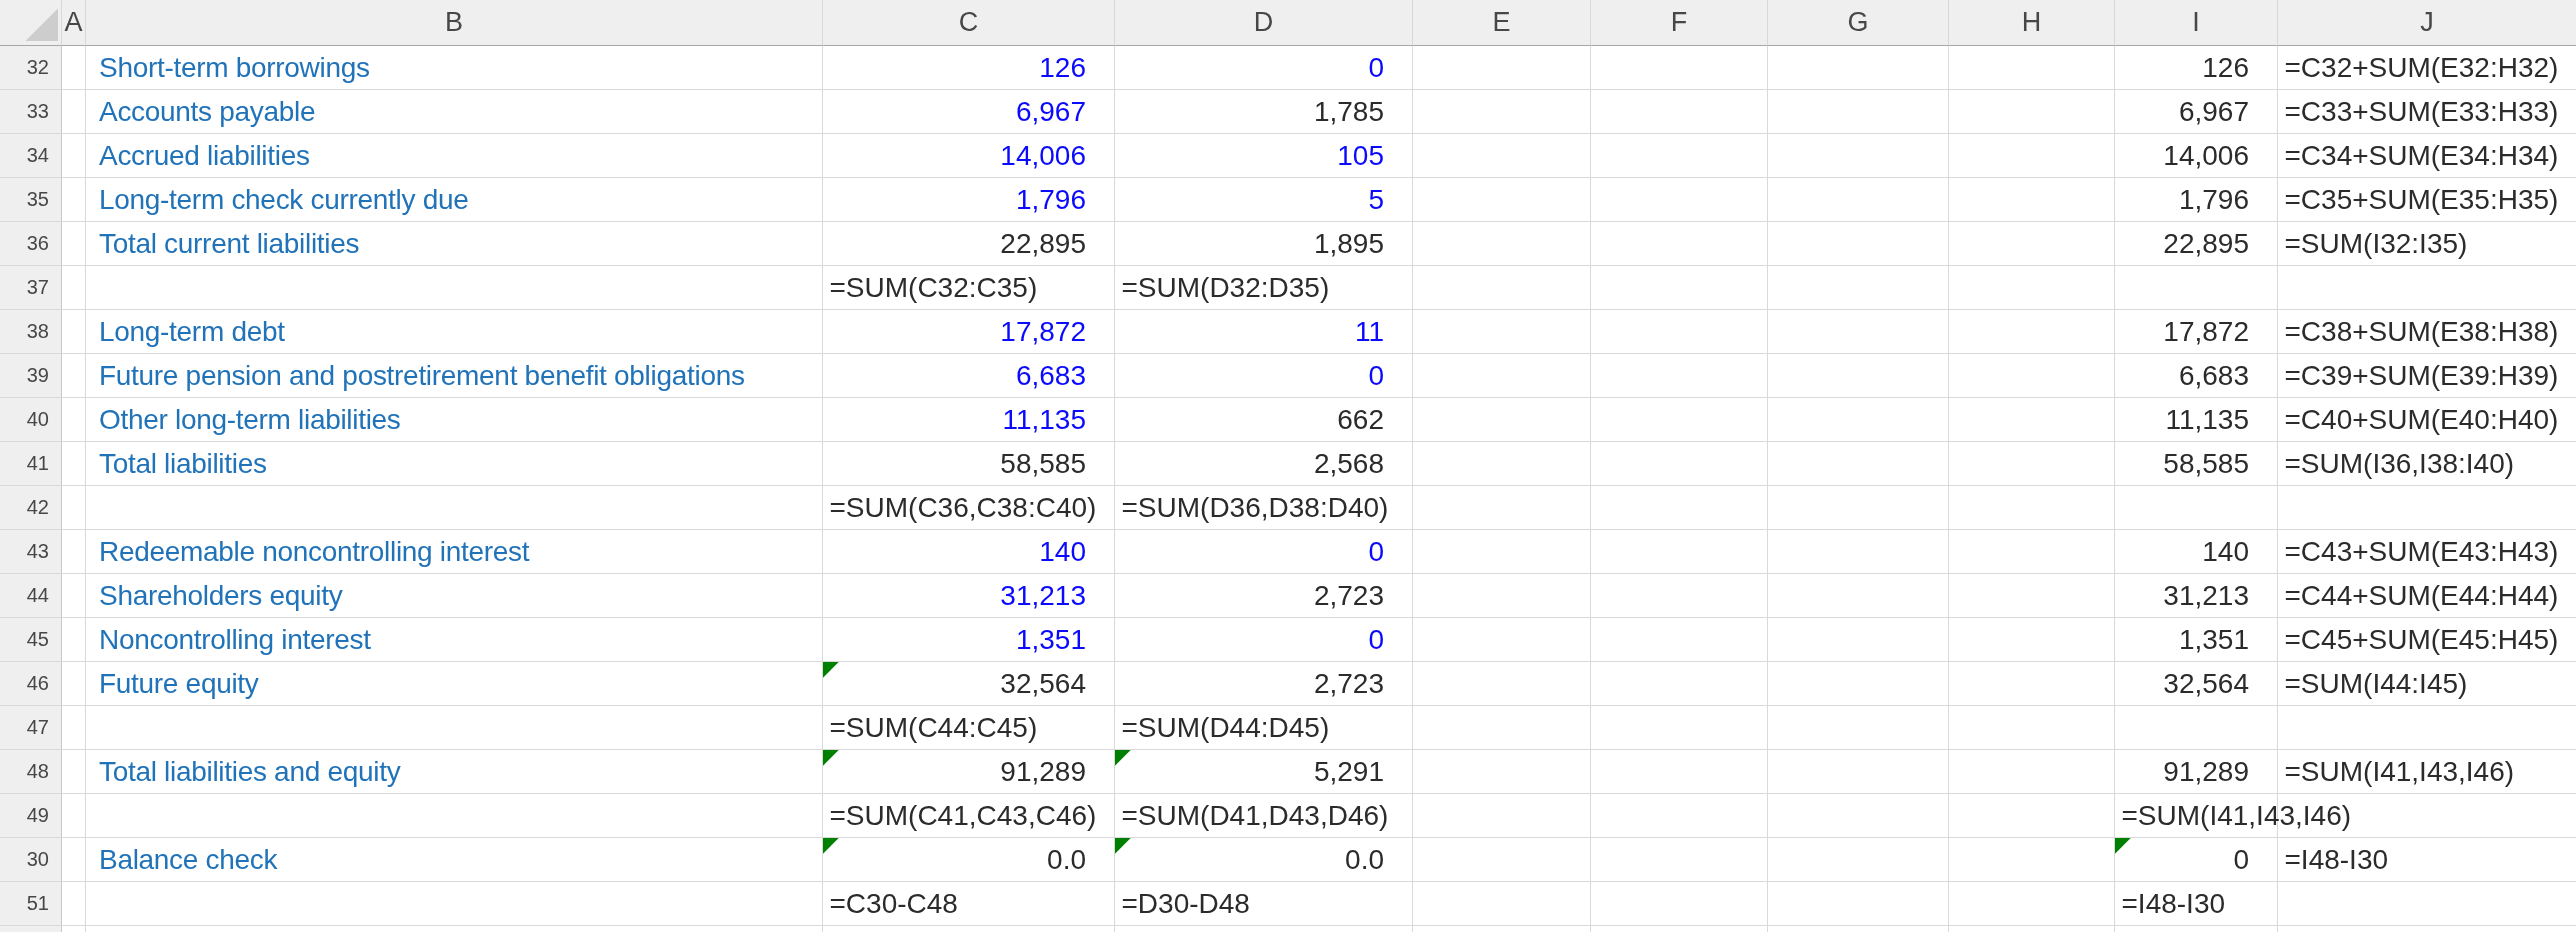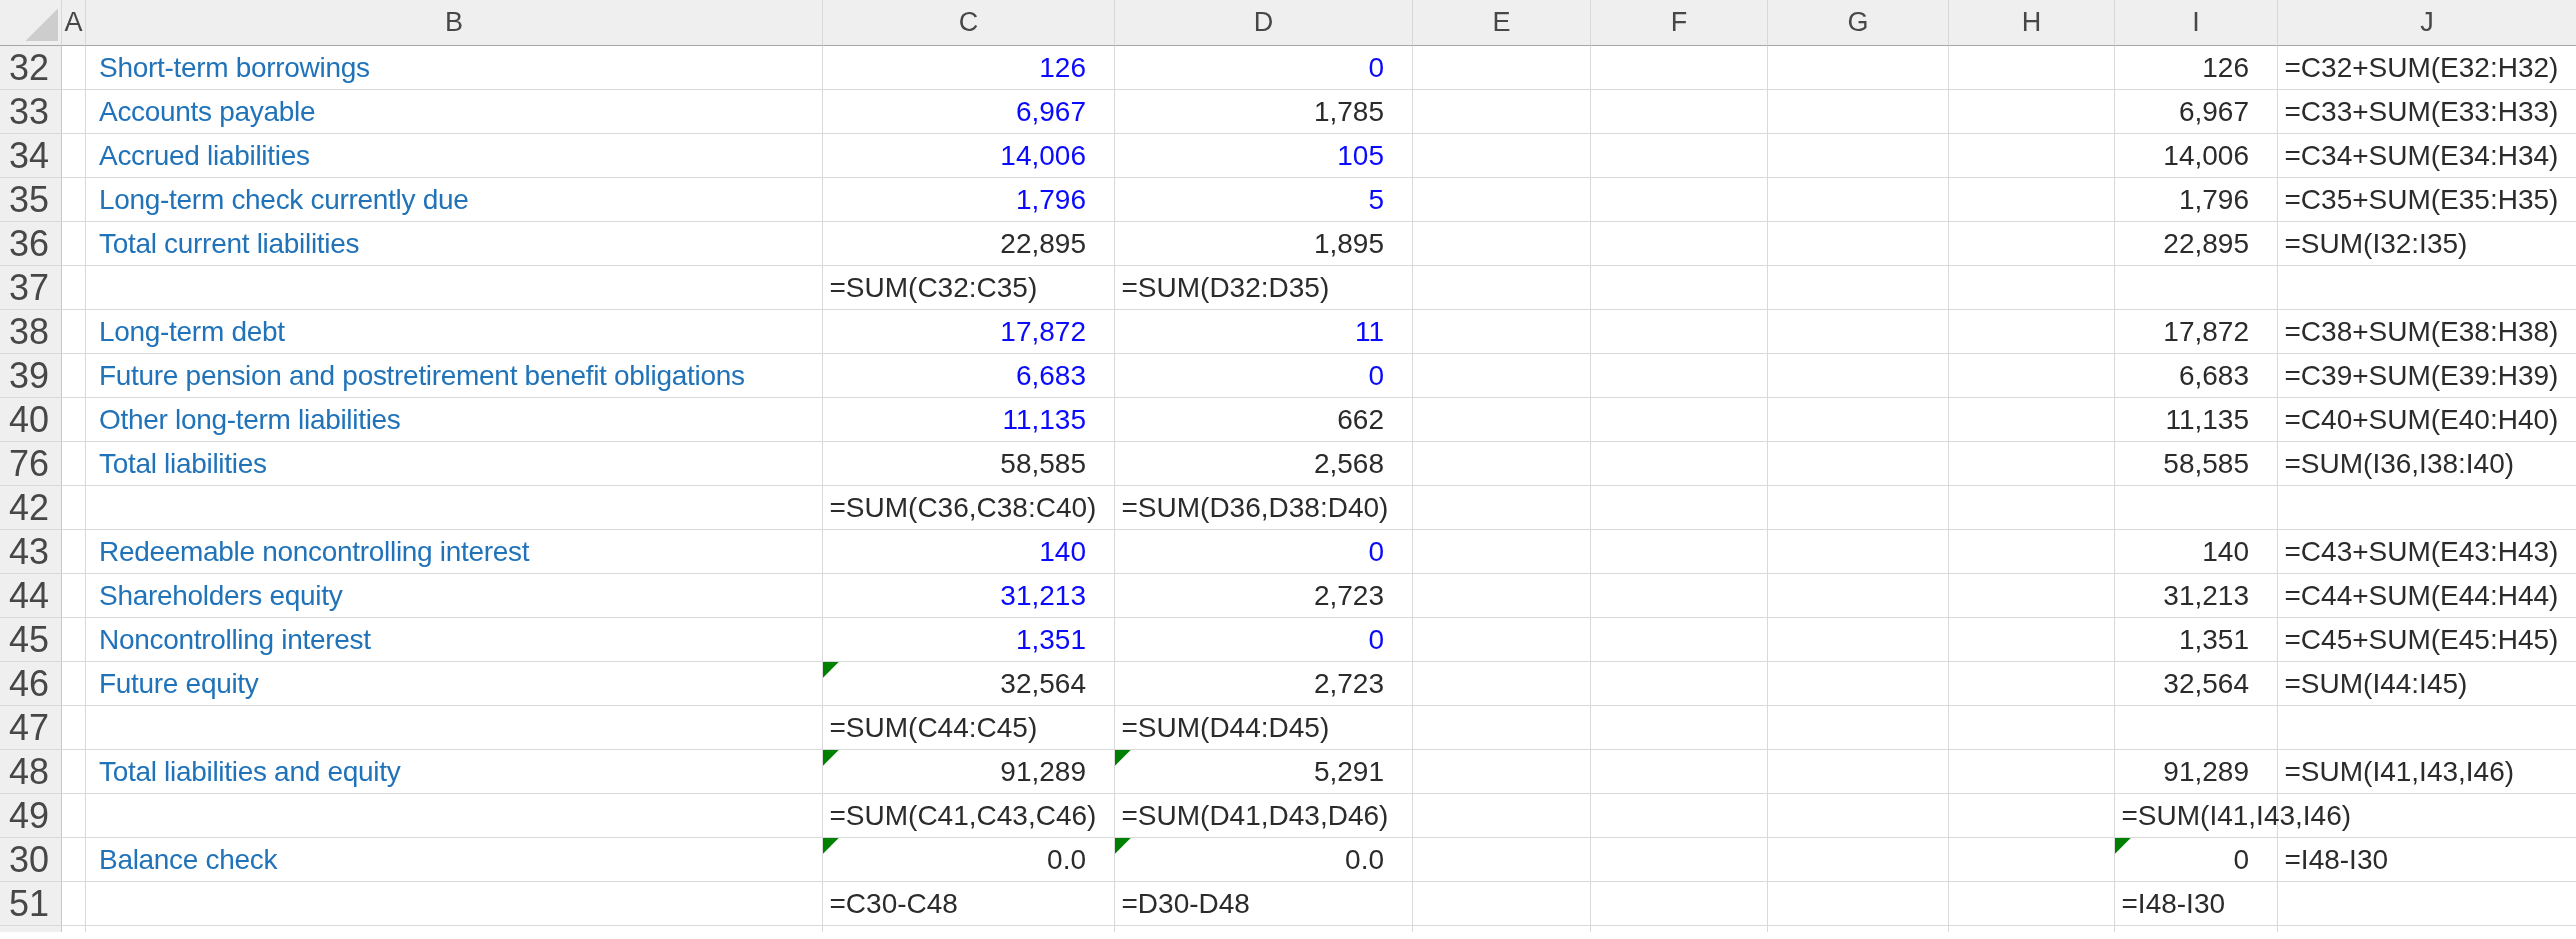--- a/index.html
+++ b/index.html
@@ -30,21 +30,21 @@
     width: 33px; height: 33px;
     background: var(--corner-triangle);
     clip-path: polygon(100% 0, 100% 100%, 0 100%);
   }
   
   .rownum {
     background: var(--header-bg);
     border-right: 0.9px solid #c9c9c9;
     border-bottom: 0.9px solid var(--grid-line);
     color: var(--header-text);
-    font-size: 36px;
+    font-size: 20px;
     display: flex; align-items: center; justify-content: flex-end;
     padding-right: 12px;
   }
   
   .cell {
     position: relative;
     border-right: 0.9px solid var(--grid-line);
     border-bottom: 0.9px solid var(--grid-line);
     display: flex; align-items: center;
     font-size: 28px;
@@ -258,21 +258,21 @@
     <div class="cell"></div>
     <div class="cell"></div>
     <div class="cell"></div>
     <div class="cell"></div>
     <div class="cell num">
       <span class="val">11,135</span>
     </div>
     <div class="cell formula">
       <span class="val">=C40+SUM(E40:H40)</span>
     </div>
-    <div class="rownum">76</div>
+    <div class="rownum">41</div>
     <div class="cell"></div>
     <div class="cell label">
       <span class="val">Total liabilities</span>
     </div>
     <div class="cell num">
       <span class="val">58,585</span>
     </div>
     <div class="cell num">
       <span class="val">2,568</span>
     </div>

